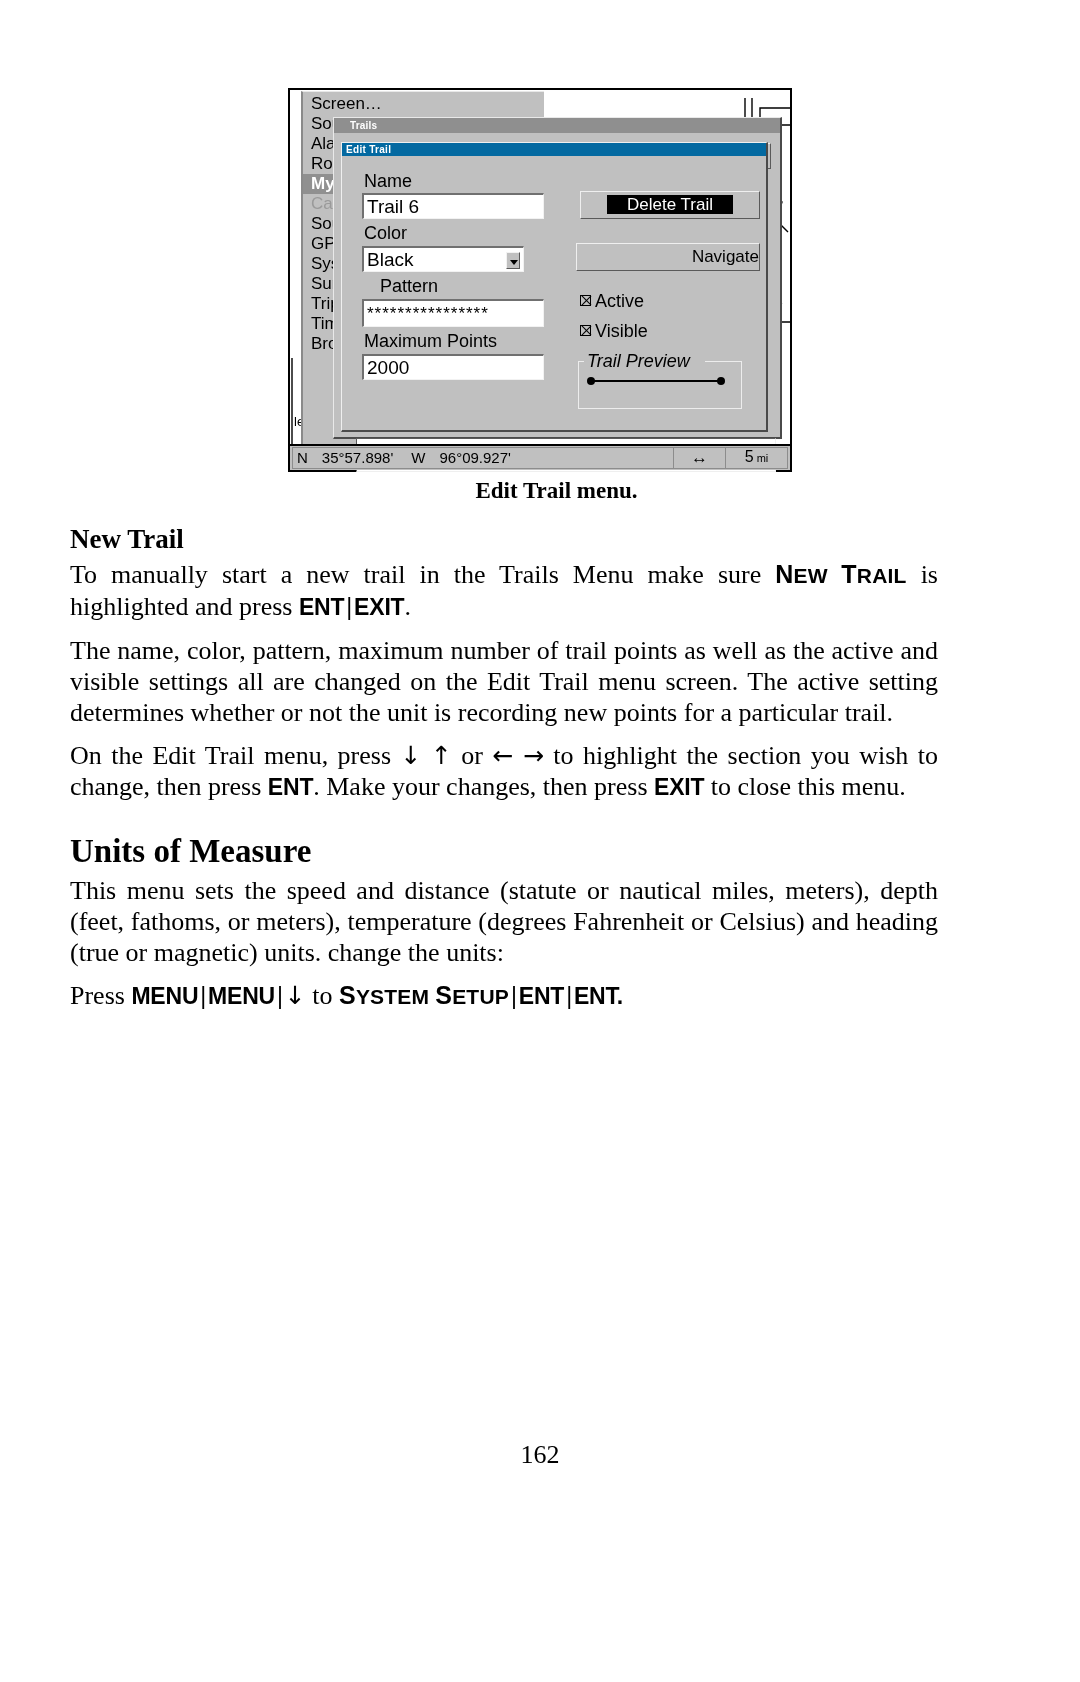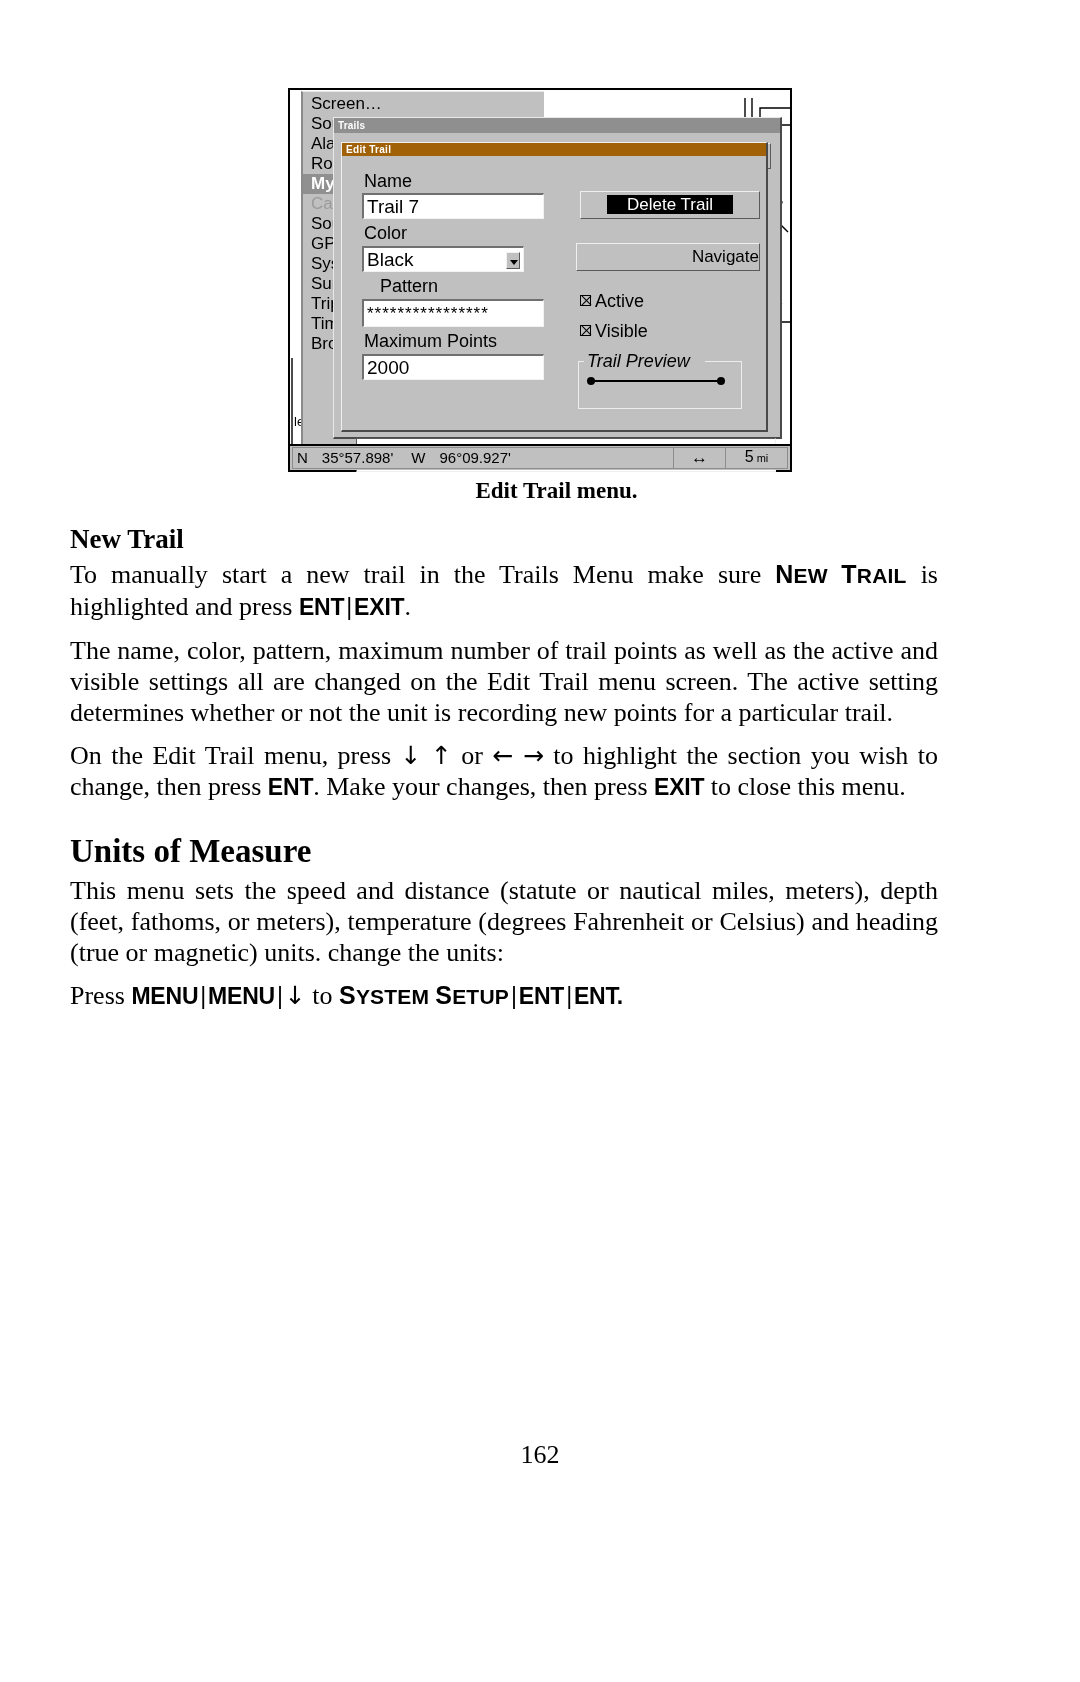--- a/index.html
+++ b/index.html
@@ -83,21 +83,21 @@
     border-right: 2px solid #4a4a4a;
     border-bottom: 2px solid #4a4a4a;
     box-sizing: border-box;
   }
   .trails-title {
     height: 15px;
     background: #8f8f8f;
     color: #ffffff;
     font-size: 10px;
     line-height: 15px;
-    padding-left: 4px;
+    padding-left: 16px;
     font-weight: bold;
     letter-spacing: .2px;
   }
   .trails-btnrow {
     position: absolute;
     left: 12px; top: 25px;
     width: 425px;
     display: flex;
     gap: 10px;
   }
@@ -133,21 +133,21 @@
     width: 427px; height: 290px;
     background: #c0c0c0;
     border-top: 1px solid #efefef;
     border-left: 1px solid #efefef;
     border-right: 2px solid #4a4a4a;
     border-bottom: 2px solid #4a4a4a;
     box-sizing: border-box;
   }
   .edit-title {
     height: 13px;
-    background: #a16207;
+    background: #0369a1;
     color: #ffffff;
     font-size: 10px;
     font-weight: bold;
     line-height: 13px;
     padding-left: 4px;
     letter-spacing: .3px;
   }
   .fld-label {
     position: absolute;
     font-size: 18px;
@@ -443,21 +443,21 @@
         <div class="tbtn">Trail Options</div>
         <div class="tbtn">Delete All</div>
       </div>
       <div class="trails-listbox"></div>
     </div>
 
     <div class="edit-dlg">
       <div class="edit-title">Edit Trail</div>
 
       <div class="fld-label" style="left:22px; top:28px;">Name</div>
-      <div class="fld-box" style="left:20px; top:50px; width:182px; height:26px;">Trail 7</div>
+      <div class="fld-box" style="left:20px; top:50px; width:182px; height:26px;">Trail 6</div>
 
       <div class="fld-label" style="left:22px; top:80px;">Color</div>
       <div class="fld-box" style="left:20px; top:103px; width:162px; height:26px;">
         <span>Black</span>
         <span class="combo-arrow"></span>
       </div>
 
       <div class="fld-label" style="left:38px; top:133px;">Pattern</div>
       <div class="fld-box pattern" style="left:20px; top:156px; width:182px; height:28px;">****************</div>
 

